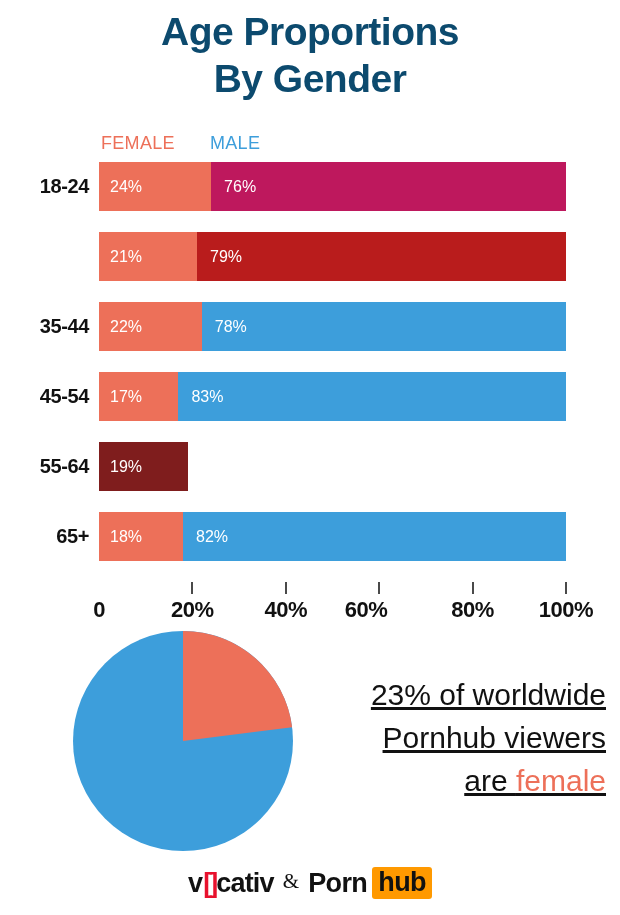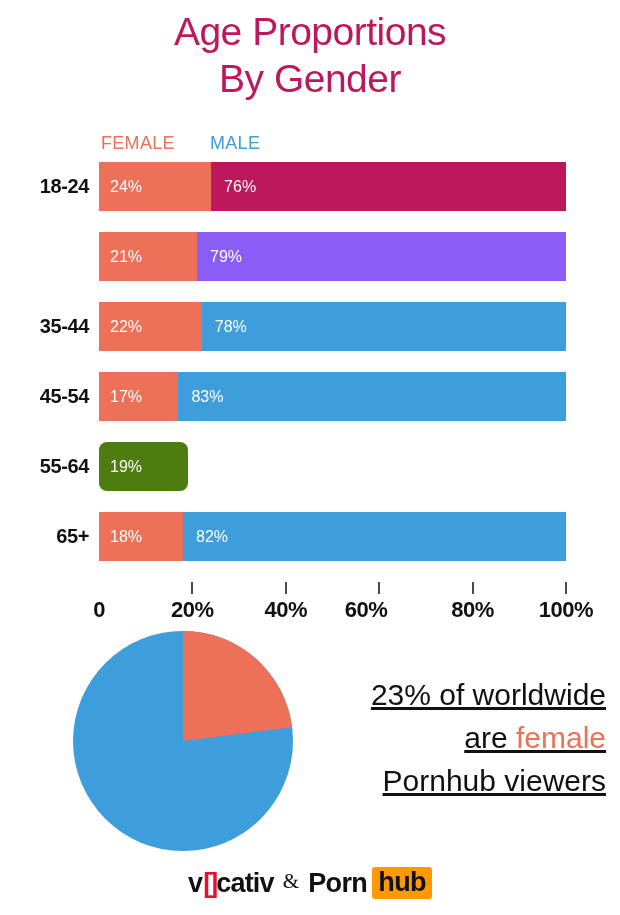--- a/index.html
+++ b/index.html
@@ -19,24 +19,24 @@
   
   #title-block {
     position: absolute;
     top: 8px;
     left: 0;
     width: 620px;
     text-align: center;
   }
   .title-line {
     font-size: 39px;
-    font-weight: normal;
+    font-weight: bold;
     letter-spacing: -0.5px;
     line-height: 47px;
-    color: #be185d;
+    color: #0c4a6e;
     font-family: "Liberation Sans Narrow", "Liberation Sans", sans-serif;
   }
 
   
   #bar-chart {
     position: absolute;
     top: 132px;
     left: 0;
     width: 620px;
     height: 465px;
@@ -245,21 +245,21 @@
           <div class="seg seg-male" style="width: 76%; background: #be185d;">
             <span class="seg-value">76%</span>
           </div>
         </div>
       </div>
       <div class="bar-row">
         <div class="bar-track">
           <div class="seg seg-female" style="width: 21%; background: rgb(237, 112, 89);">
             <span class="seg-value">21%</span>
           </div>
-          <div class="seg seg-male" style="width: 79%; background: #8b5cf6;">
+          <div class="seg seg-male" style="width: 79%; background: #b91c1c;">
             <span class="seg-value">79%</span>
           </div>
         </div>
       </div>
       <div class="bar-row">
         <div class="row-label">35-44</div>
         <div class="bar-track">
           <div class="seg seg-female" style="width: 22%; background: rgb(237, 112, 89);">
             <span class="seg-value">22%</span>
           </div>
@@ -275,21 +275,21 @@
             <span class="seg-value">17%</span>
           </div>
           <div class="seg seg-male" style="width: 83%; background: rgb(61, 158, 219);">
             <span class="seg-value">83%</span>
           </div>
         </div>
       </div>
       <div class="bar-row">
         <div class="row-label">55-64</div>
         <div class="bar-track">
-          <div class="seg seg-female" style="width: 19%; background: #4d7c0f; border-radius: 8px;">
+          <div class="seg seg-female" style="width: 19%; background: #7f1d1d;">
             <span class="seg-value">19%</span>
           </div>
         </div>
       </div>
       <div class="bar-row">
         <div class="row-label">65+</div>
         <div class="bar-track">
           <div class="seg seg-female" style="width: 18%; background: rgb(237, 112, 89);">
             <span class="seg-value">18%</span>
           </div>
@@ -316,22 +316,22 @@
 </div>
 
 <div id="pie-block">
   <svg id="pie" viewBox="0 0 222 222">
     <circle cx="111" cy="111" r="110" fill="#3D9EDB"></circle>
     <path id="pie-female-slice" fill="#ED7059" d="M 111 111 L 111 1 A 110 110 0 0 1 220.13 97.21 Z"></path>
   </svg>
 
   <div id="callout">
     <div class="callout-line">23% of worldwide</div>
+    <div class="callout-line">Pornhub viewers</div>
     <div class="callout-line"><span>are </span><span class="callout-accent">female</span></div>
-    <div class="callout-line">Pornhub viewers</div>
   </div>
 </div>
 
 <div id="footer">
   <span class="logo-vocativ">
       <span>v</span>
       <span class="vocativ-o">[]</span>
       <span>cativ</span>
     </span>
   <span class="amp">&amp;</span>

